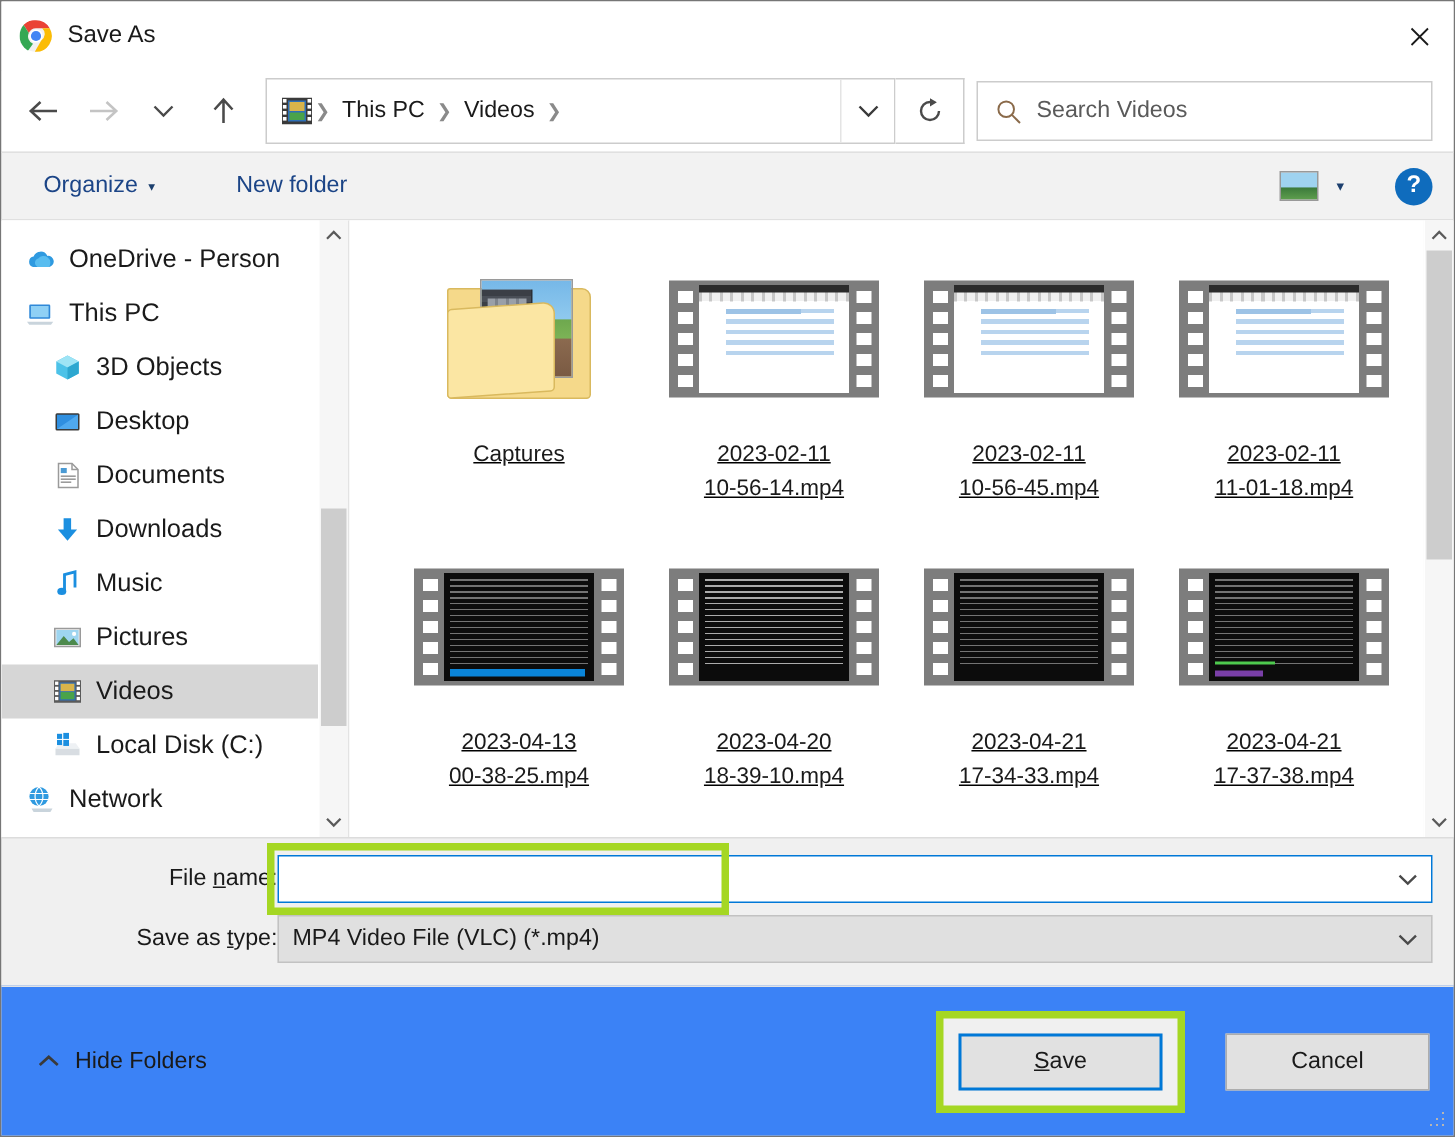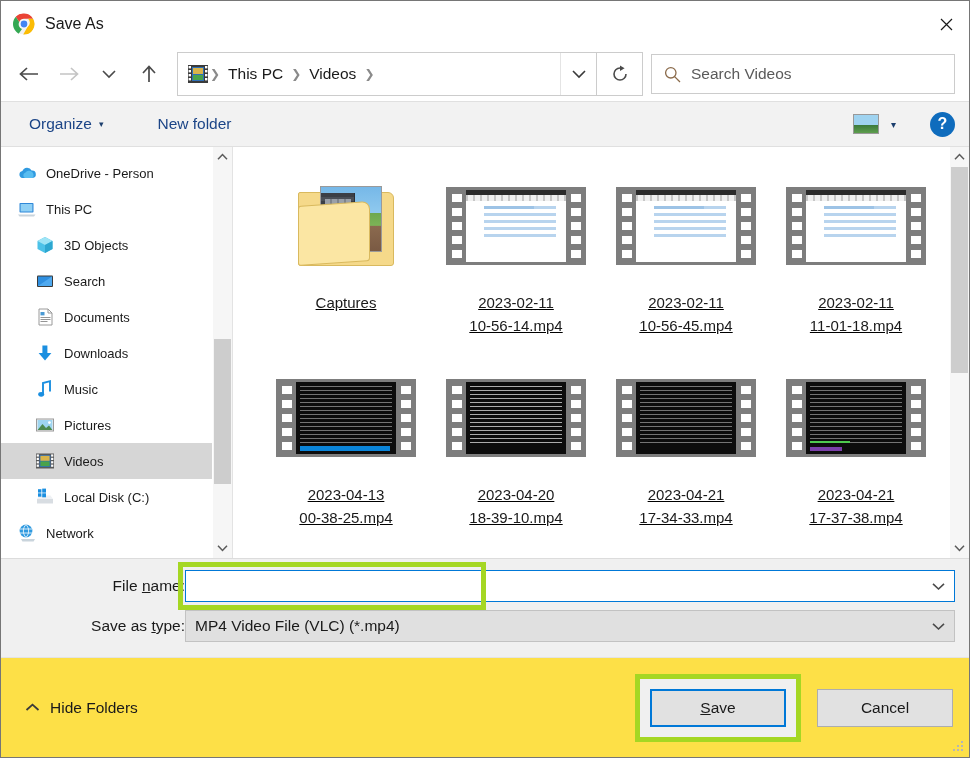--- a/index.html
+++ b/index.html
@@ -197,21 +197,21 @@
     overflow: hidden;
     padding-top: 8px;
   }
   .nav-item {
     height: 36px;
     display: flex;
     align-items: center;
     padding-left: 34px;
     gap: 9px;
     cursor: pointer;
-    font-size: 13px;
+    font-size: 17px;
     color: #1a1a1a;
     white-space: nowrap;
   }
   .nav-item.root { padding-left: 16px; }
   .nav-item.selected { background: #d6d6d6; }
   .nav-ico { width: 20px; height: 20px; flex: none; }
 
   
   .vscroll {
     width: 20px;
@@ -455,26 +455,27 @@
     display: flex; align-items: center; justify-content: center;
     cursor: pointer;
     color: #4a4a4a;
     font-size: 11px;
   }
 
   
   .footer {
     height: 100px;
     min-height: 100px;
-    background: #fde047;
+    background: #3b82f6;
     border-top: 1px solid #e3e3e3;
     display: flex;
     align-items: center;
     padding: 0 16px;
     position: relative;
+    gap: 11px;
   }
   .hide-folders {
     display: flex;
     align-items: center;
     gap: 10px;
     font-size: 15.5px;
     color: #1a1a1a;
     cursor: pointer;
     margin-left: 8px;
   }
@@ -661,21 +662,21 @@
       </div>
 
       <div class="nav-item">
         <span class="nav-ico">
           <svg width="20" height="20" viewBox="0 0 20 20">
             <rect x="2" y="4.5" width="16" height="11.5" rx="1" fill="#3a3a3a"></rect>
             <rect x="3" y="5.5" width="14" height="9.5" fill="#2f8fe0"></rect>
             <path d="M3 15 L17 5.5 V15 Z" fill="#4fa9ef"></path>
           </svg>
         </span>
-        <span>Search</span>
+        <span>Desktop</span>
       </div>
 
       <div class="nav-item">
         <span class="nav-ico">
           <svg width="20" height="20" viewBox="0 0 20 20">
             <path d="M4 2 H13 L17 6 V18 H4 Z" fill="#ffffff" stroke="#9a9a9a" stroke-width="1"></path>
             <path d="M13 2 V6 H17" fill="none" stroke="#9a9a9a" stroke-width="1"></path>
             <rect x="5.5" y="5" width="4" height="3.4" fill="#4a9ad4"></rect>
             <g fill="#8a8a8a">
               <rect x="5.5" y="10" width="10" height="0.9"></rect>

